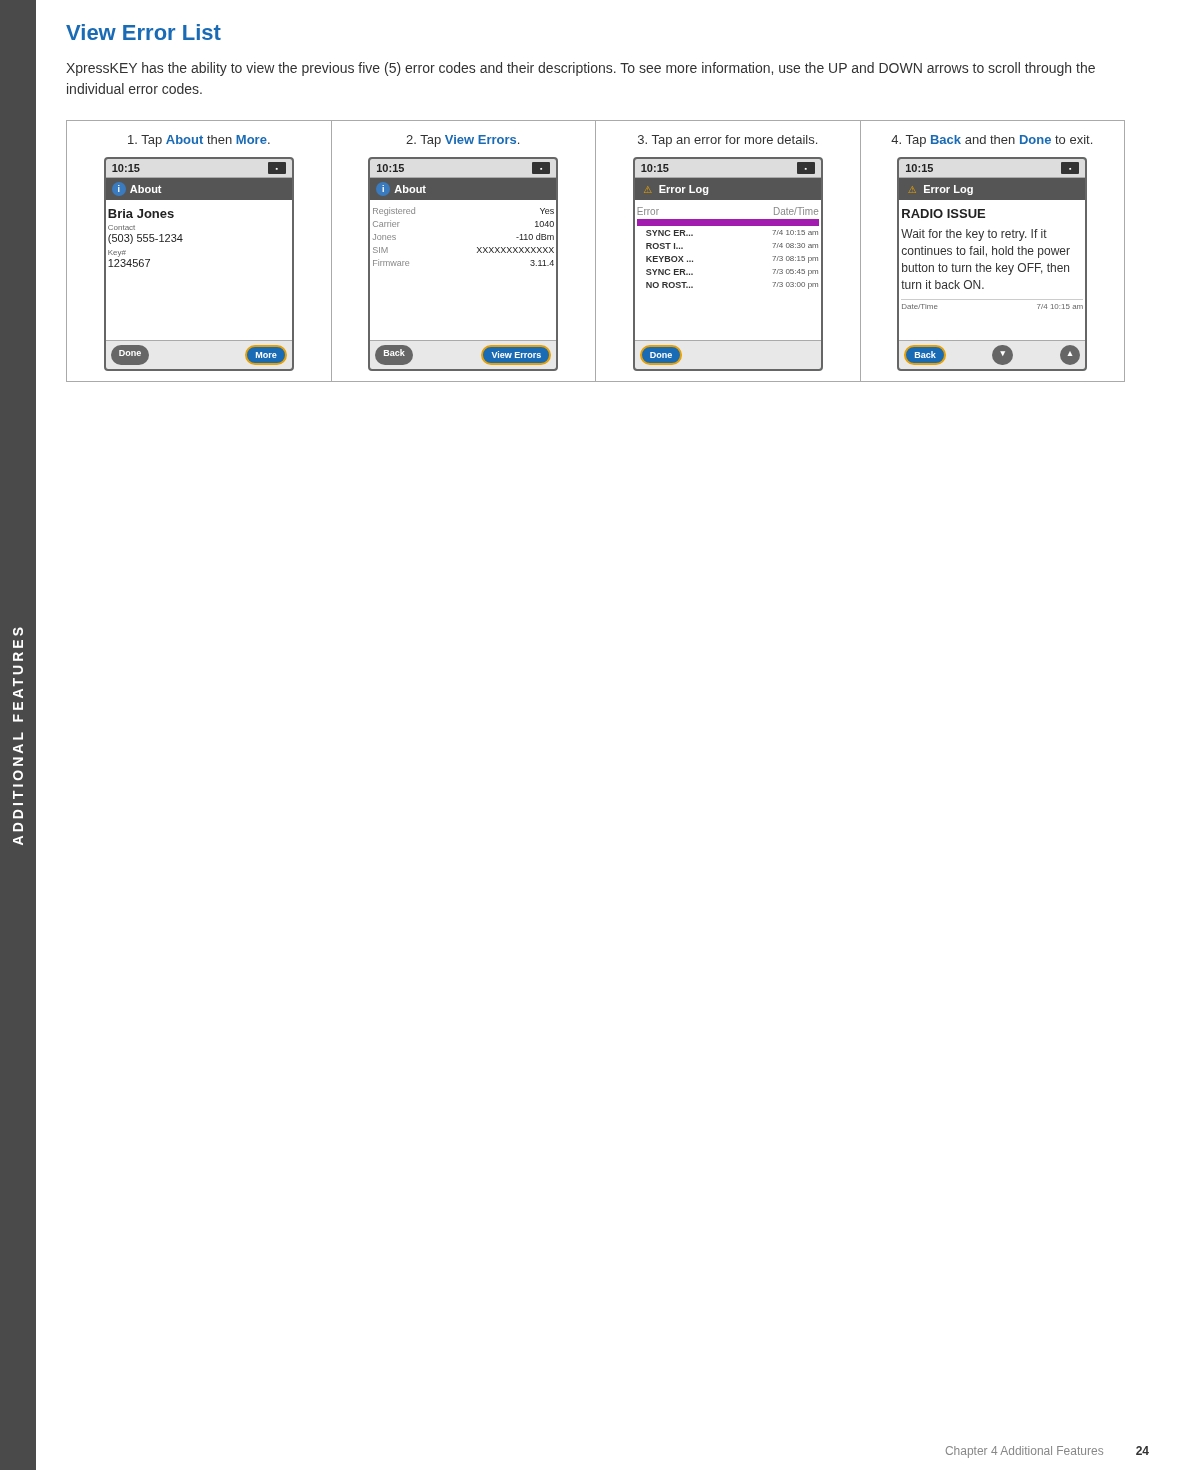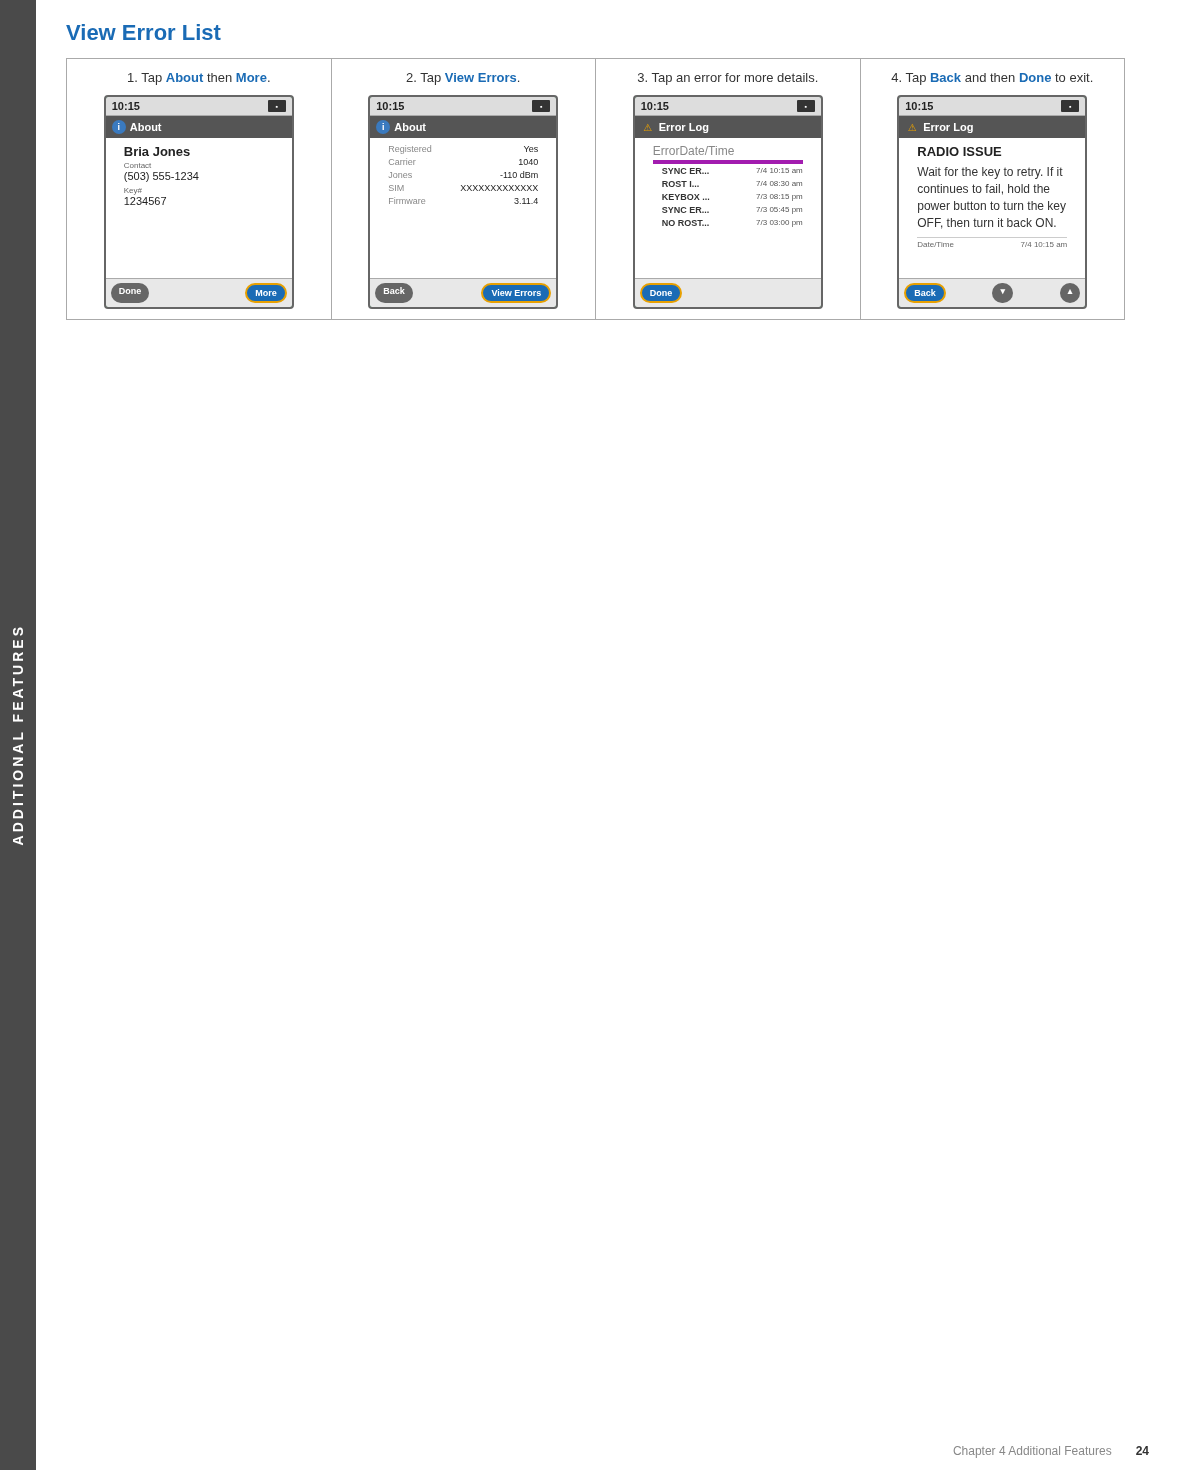--- a/index.html
+++ b/index.html
@@ -158,21 +158,21 @@
       flex-shrink: 0;
     }
     .phone-title-bar .screen-title {
       font-size: 11px;
       color: white;
       font-weight: bold;
     }
 
     .phone-body {
       background: white;
-      padding: 6px 18px;
+      padding: 6px 2px;
       min-height: 140px;
     }
 
     
     .about-name {
       font-size: 13px;
       font-weight: bold;
       color: #222;
       margin-bottom: 2px;
     }
@@ -198,24 +198,24 @@
       width: 55px;
     }
     .field-value {
       color: #222;
       font-size: 9px;
     }
 
     
     .error-header-row {
       display: flex;
-      justify-content: flex-start;
-      font-size: 12px;
+      justify-content: space-between;
+      font-size: 10px;
       color: #888;
-      border-bottom: 4px solid #a21caf;
+      border-bottom: 7px solid #a21caf;
       padding-bottom: 2px;
       margin-bottom: 2px;
     }
     .error-row {
       display: flex;
       justify-content: space-between;
       font-size: 9px;
       color: #222;
       margin-bottom: 3px;
       margin-left: 9px;
@@ -280,40 +280,41 @@
     }
 
     
     .page-footer {
       position: absolute;
       bottom: 12px;
       right: 40px;
       font-size: 12px;
       color: #555;
       display: flex;
-      gap: 24px;
+      gap: 32px;
     }
     .footer-chapter {
       color: #888;
     }
     .footer-page {
       color: #333;
       font-weight: bold;
     }
   </style>
 </head>
 <body>
 
 <div class="sidebar">
   <span class="sidebar-text">ADDITIONAL FEATURES</span>
 </div>
 
 <div class="main-content">
 
   <div class="page-title">View Error List</div>
+  <div class="description">XpressKEY has the ability to view the previous five (5) error codes and their descriptions.  To see more information, use the UP and DOWN arrows to scroll through the individual error codes.</div>
 
   <div class="steps-container">
 
     <div class="step">
       <div class="step-label">
         <span>1.  Tap </span><span class="blue-bold">About</span><span> then </span><span class="blue-bold">More</span><span>.</span>
       </div>
       <div class="phone-screen">
         <div class="phone-header">
           <span class="phone-time">10:15</span>

